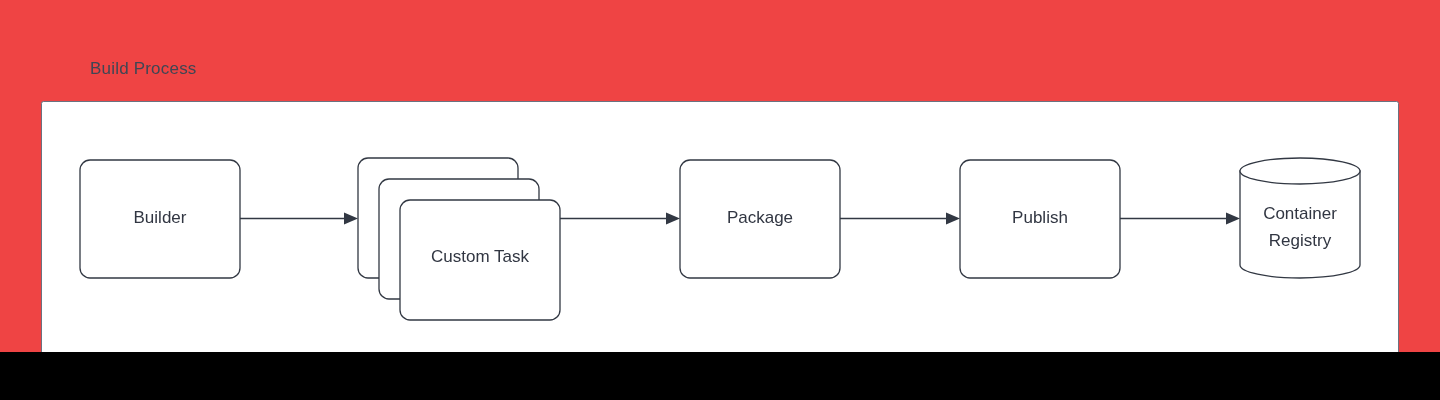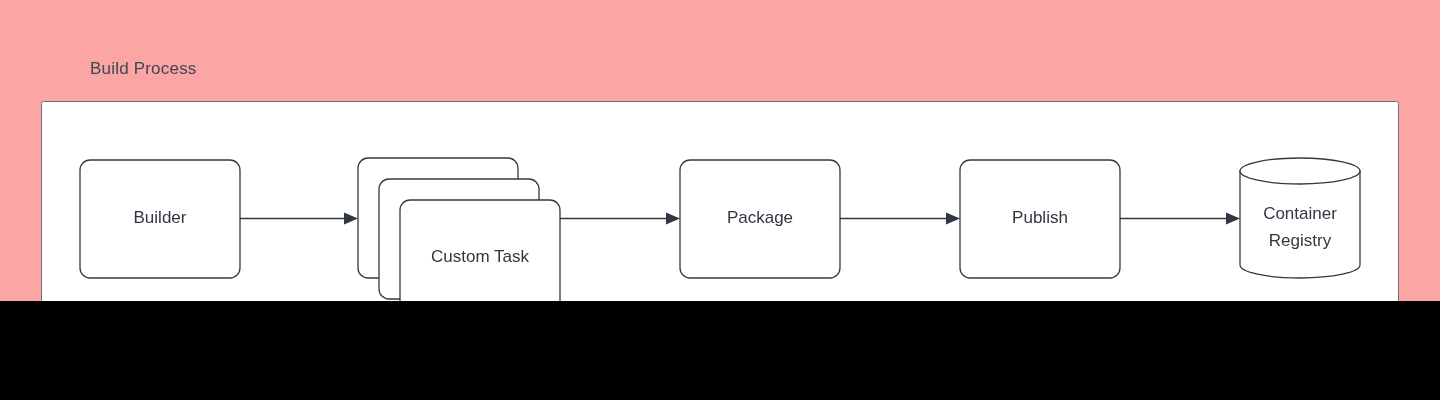--- a/index.html
+++ b/index.html
@@ -3,22 +3,22 @@
 <meta charset="utf-8">
 <style>
   html, body {
     margin: 0;
     padding: 0;
     background: #000000;
   }
   #canvas {
     position: relative;
     width: 1440px;
-    height: 301px;
-    background: #fca5a5;
+    height: 352px;
+    background: #ef4444;
     overflow: hidden;
     font-family: "Liberation Sans", sans-serif;
   }
   #diagram-svg {
     position: absolute;
     left: 0;
     top: 0;
     width: 1440px;
     height: 400px;
     display: block;

